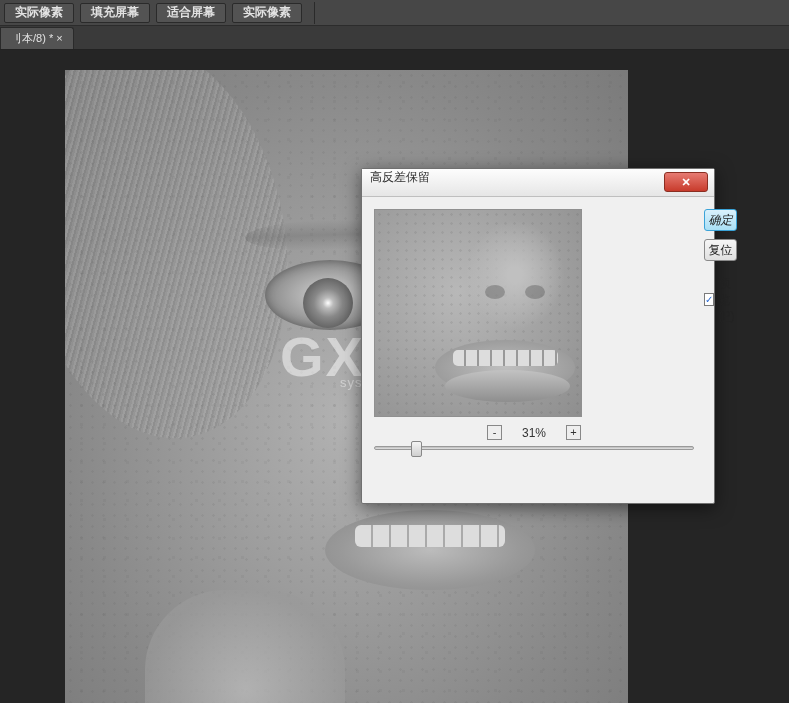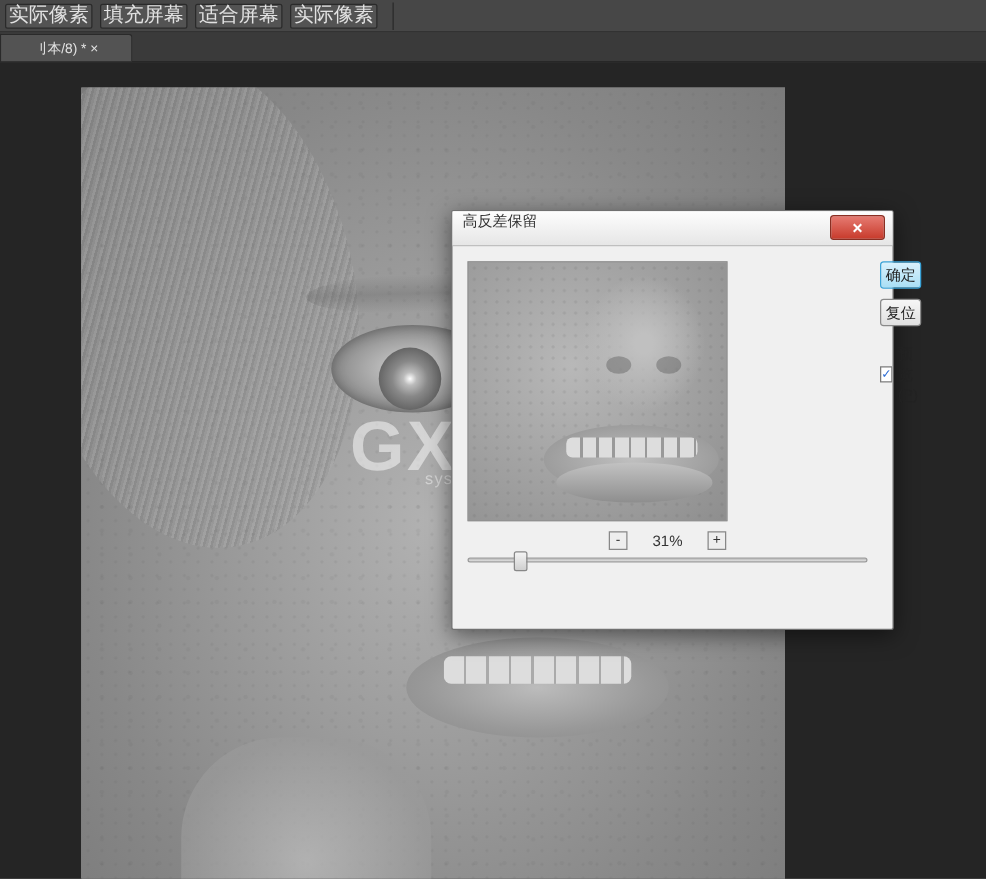--- a/index.html
+++ b/index.html
@@ -21,43 +21,44 @@
       align-items: center;
       padding-left: 4px;
     }
     .topbar-btn {
       height: 20px;
       min-width: 70px;
       margin-right: 6px;
       border: 1px solid #2a2a2a;
       background: #535353;
       color: #e2e2e2;
-      font-size: 16px;
+      font-size: 12px;
       cursor: pointer;
       display: inline-flex;
       align-items: center;
       justify-content: center;
       border-radius: 2px;
+      font-weight: bold;
     }
     .topbar-separator {
       width: 1px;
       height: 22px;
       background: #2a2a2a;
       margin: 0 6px;
     }
     .tabbar {
       height: 24px;
       background: #3a3a3a;
       border-bottom: 1px solid #222;
       display: flex;
       align-items: flex-end;
     }
     .tab {
       height: 22px;
-      padding: 0 26px;
+      padding: 0 10px;
       background: #535353;
       color: #e2e2e2;
       font-size: 11px;
       display: flex;
       align-items: center;
       border-top-right-radius: 3px;
       cursor: pointer;
       border: 1px solid #2a2a2a;
       border-bottom: none;
     }
@@ -306,20 +307,21 @@
       font-size: 12px;
       color: #222;
       cursor: pointer;
       display: flex;
       align-items: center;
       justify-content: center;
     }
     .dlg-btn.ok {
       background: linear-gradient(180deg, #daf1fc, #a9dff5);
       border-color: #3aa3d8;
+      font-style: italic;
     }
     .dlg-btn.reset {
       background: linear-gradient(180deg, #f6f6f6, #e0e0e0);
     }
     .preview-check {
       display: flex;
       align-items: center;
       gap: 4px;
       margin-top: 6px;
       color: #222;

